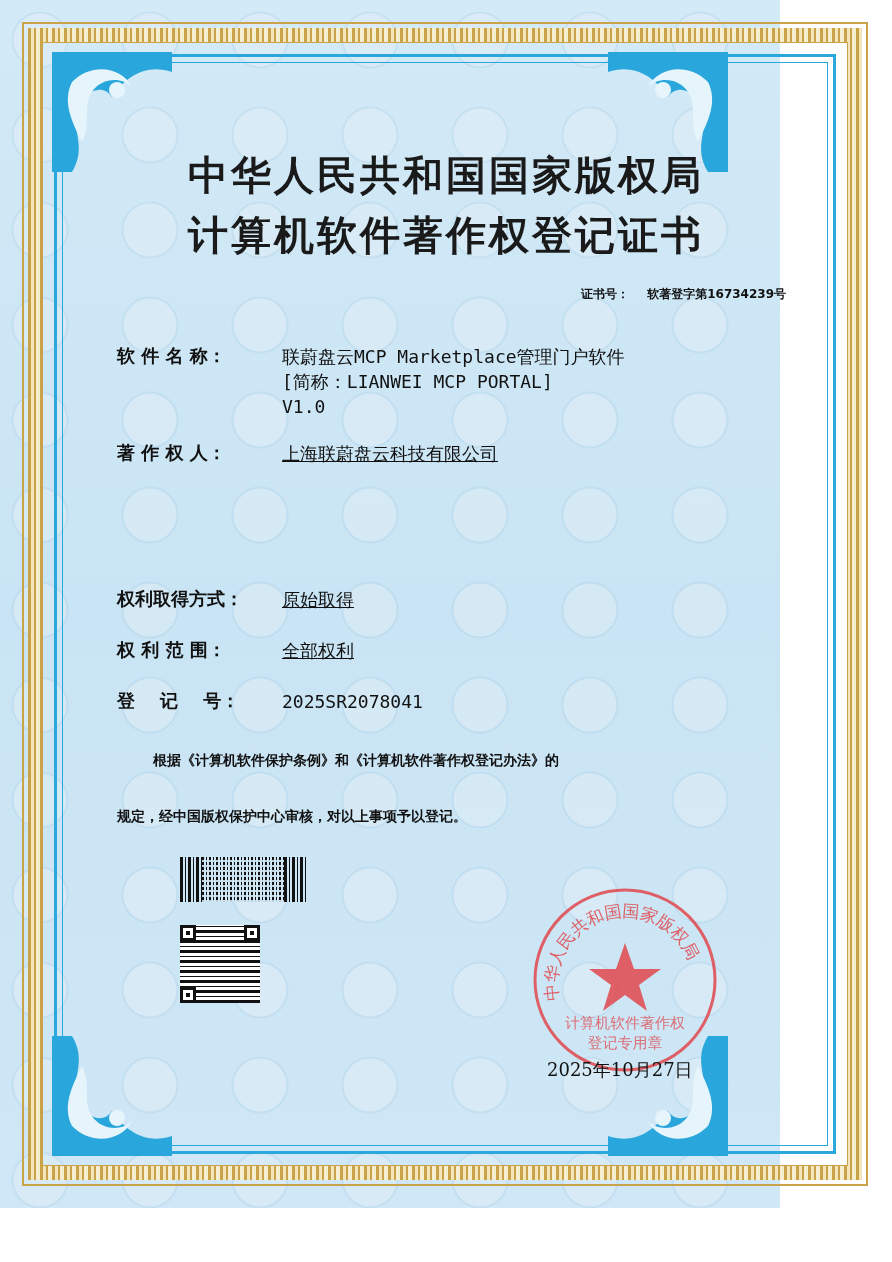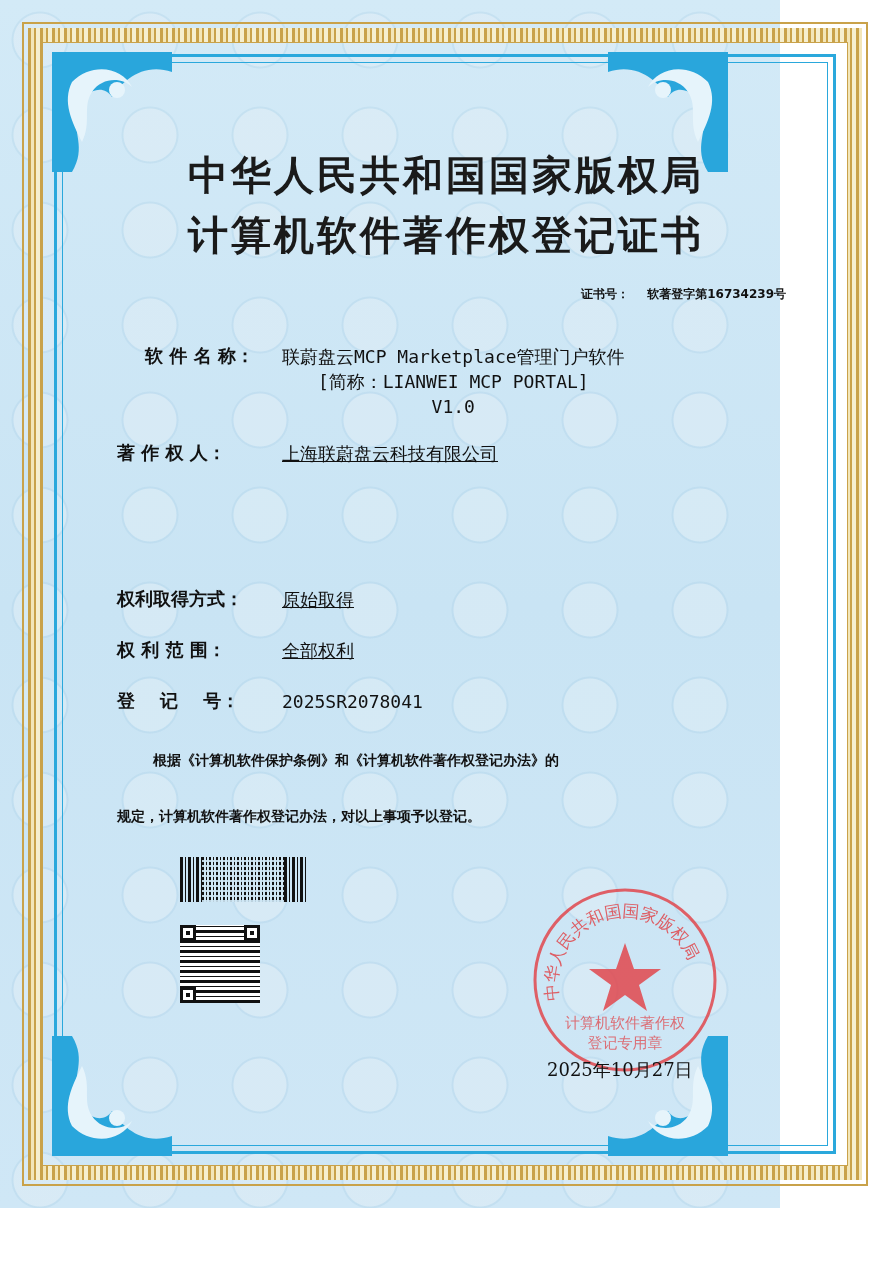--- a/index.html
+++ b/index.html
@@ -34,21 +34,21 @@
   .title { position:absolute; left:0; width:892px; text-align:center; font-family:"DejaVu Serif", serif; font-weight:bold; font-size:40px; letter-spacing:3px; color:#1a1a1a; }
   .t1 { top:148px; }
   .t2 { top:208px; }
 
   .certno { position:absolute; left:556px; top:286px; font-size:12px; font-weight:bold; color:#111; font-family:"DejaVu Sans", sans-serif; white-space:nowrap;margin-left:25px; }
   .certno .lbl { margin-right:14px; }
 
   .row { position:absolute; left:117px; font-size:18px; font-weight:bold; color:#111; font-family:"DejaVu Sans", sans-serif; white-space:nowrap; }
   .row .label { display:inline-block; width:165px; }
   .row .value { position:absolute; left:165px; top:0; font-family:"DejaVu Sans Mono", monospace; font-weight:normal; line-height:25px; }
-  .r-name { top:344px;text-align:center; }
+  .r-name { top:344px; }
   .r-owner { top:441px; }
   .r-acq { top:587px; }
   .r-scope { top:638px; }
   .r-reg { top:689px; }
   .r-owner .value, .r-acq .value, .r-scope .value { font-family:"DejaVu Sans", sans-serif;text-decoration:underline; }
 
   .para { position:absolute; left:117px; width:690px; font-size:14px; font-weight:bold; color:#111; font-family:"DejaVu Sans", sans-serif; line-height:56px; }
   .para .indent { display:inline-block; width:36px; }
   .p1 { top:732px; }
 
@@ -143,21 +143,21 @@
     <span class="value">全部权利</span>
   </div>
 
   <div class="row r-reg">
     <span class="label" style="white-space:pre">登    记    号：</span>
     <span class="value">2025SR2078041</span>
   </div>
 
   <div class="para p1">
     <div><span class="indent"></span><span>根据《计算机软件保护条例》和《计算机软件著作权登记办法》的</span></div>
-    <div>规定，计算机软件著作权登记办法，对以上事项予以登记。</div>
+    <div>规定，经中国版权保护中心审核，对以上事项予以登记。</div>
   </div>
 
   <div class="barcode">
       <div class="mid"></div>
     </div>
   <div class="qrcode">
     <div class="finder f1"></div>
       <div class="finder f2"></div>
       <div class="finder f3"></div>
   </div>

